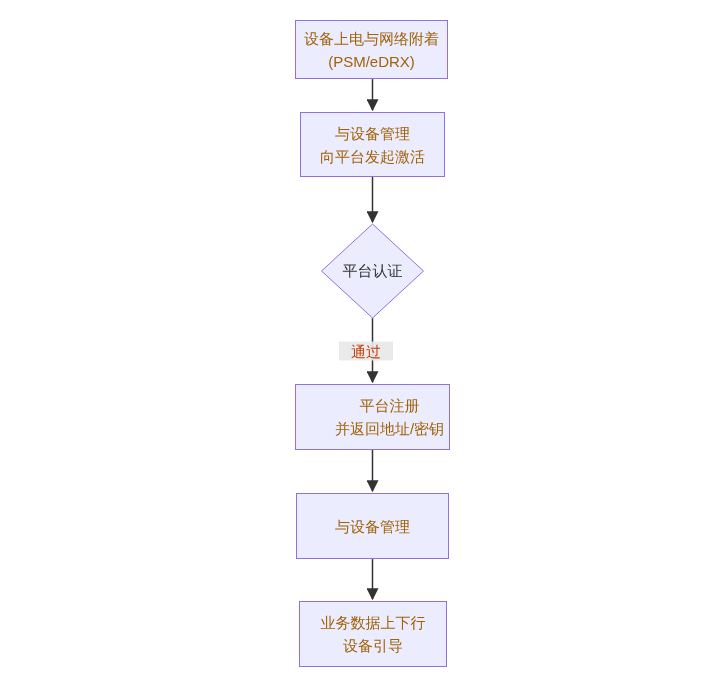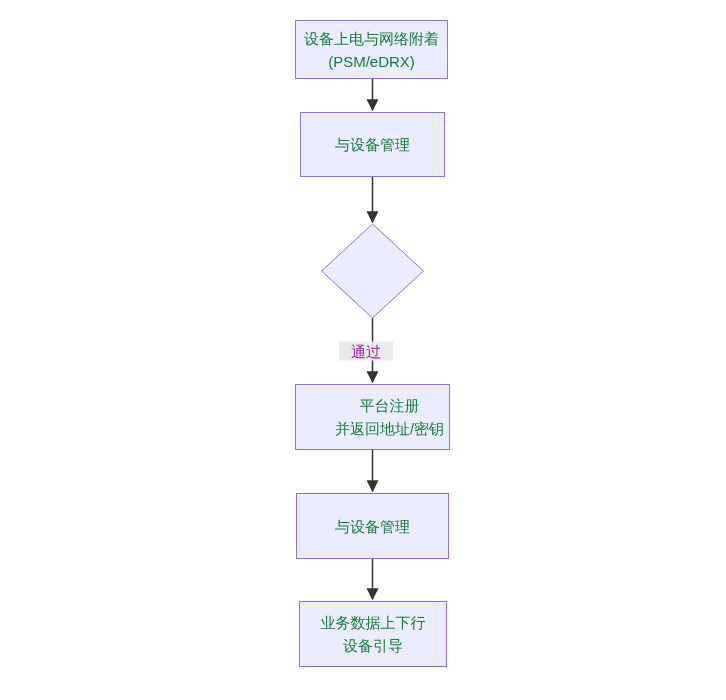--- a/index.html
+++ b/index.html
@@ -21,21 +21,21 @@
     top: 0;
     width: 726px;
     height: 700px;
     z-index: 0;
   }
   .node {
     position: absolute;
     box-sizing: border-box;
     background: #ECECFF;
     border: 1px solid #9370DB;
-    color: #15803d;
+    color: #a16207;
     display: flex;
     flex-direction: column;
     align-items: center;
     justify-content: center;
     text-align: center;
     font-size: 15px;
     line-height: 23px;
     z-index: 1;
   }
   .node-power-on      { left: 295px; top: 20px;  width: 153px; height: 59px; }
@@ -56,21 +56,21 @@
     font-size: 15px;
     z-index: 1;
     pointer-events: none;
   }
   .edge-label {
     position: absolute;
     left: 366px;
     top: 351px;
     transform: translate(-50%, -50%);
     background: rgba(232, 232, 232, 0.9);
-    color: #a21caf;
+    color: #c2410c;
     font-size: 15px;
     padding: 0 12px;
     z-index: 2;
     line-height: 19px;
   }
 </style>
 </head>
 <body>
 
 <div class="canvas">
@@ -91,22 +91,26 @@
     <polygon points="372.5,224 423.5,271 372.5,318 321.5,271" fill="#ECECFF" stroke="#9370DB" stroke-width="1"></polygon>
   </svg>
 
   <div class="node node-power-on">
     <span>设备上电与网络附着</span>
     <span>(PSM/eDRX)</span>
   </div>
 
   <div class="node node-bootstrap">
     <span>与设备管理</span>
+    <span>向平台发起激活</span>
   </div>
 
+  <div class="diamond-label">
+    <span>平台认证</span>
+  </div>
 
   <div class="edge-label">通过</div>
 
   <div class="node node-register">
     <span>平台注册</span>
     <span>并返回地址/密钥</span>
   </div>
 
   <div class="node node-channel">
     <span>与设备管理</span>

